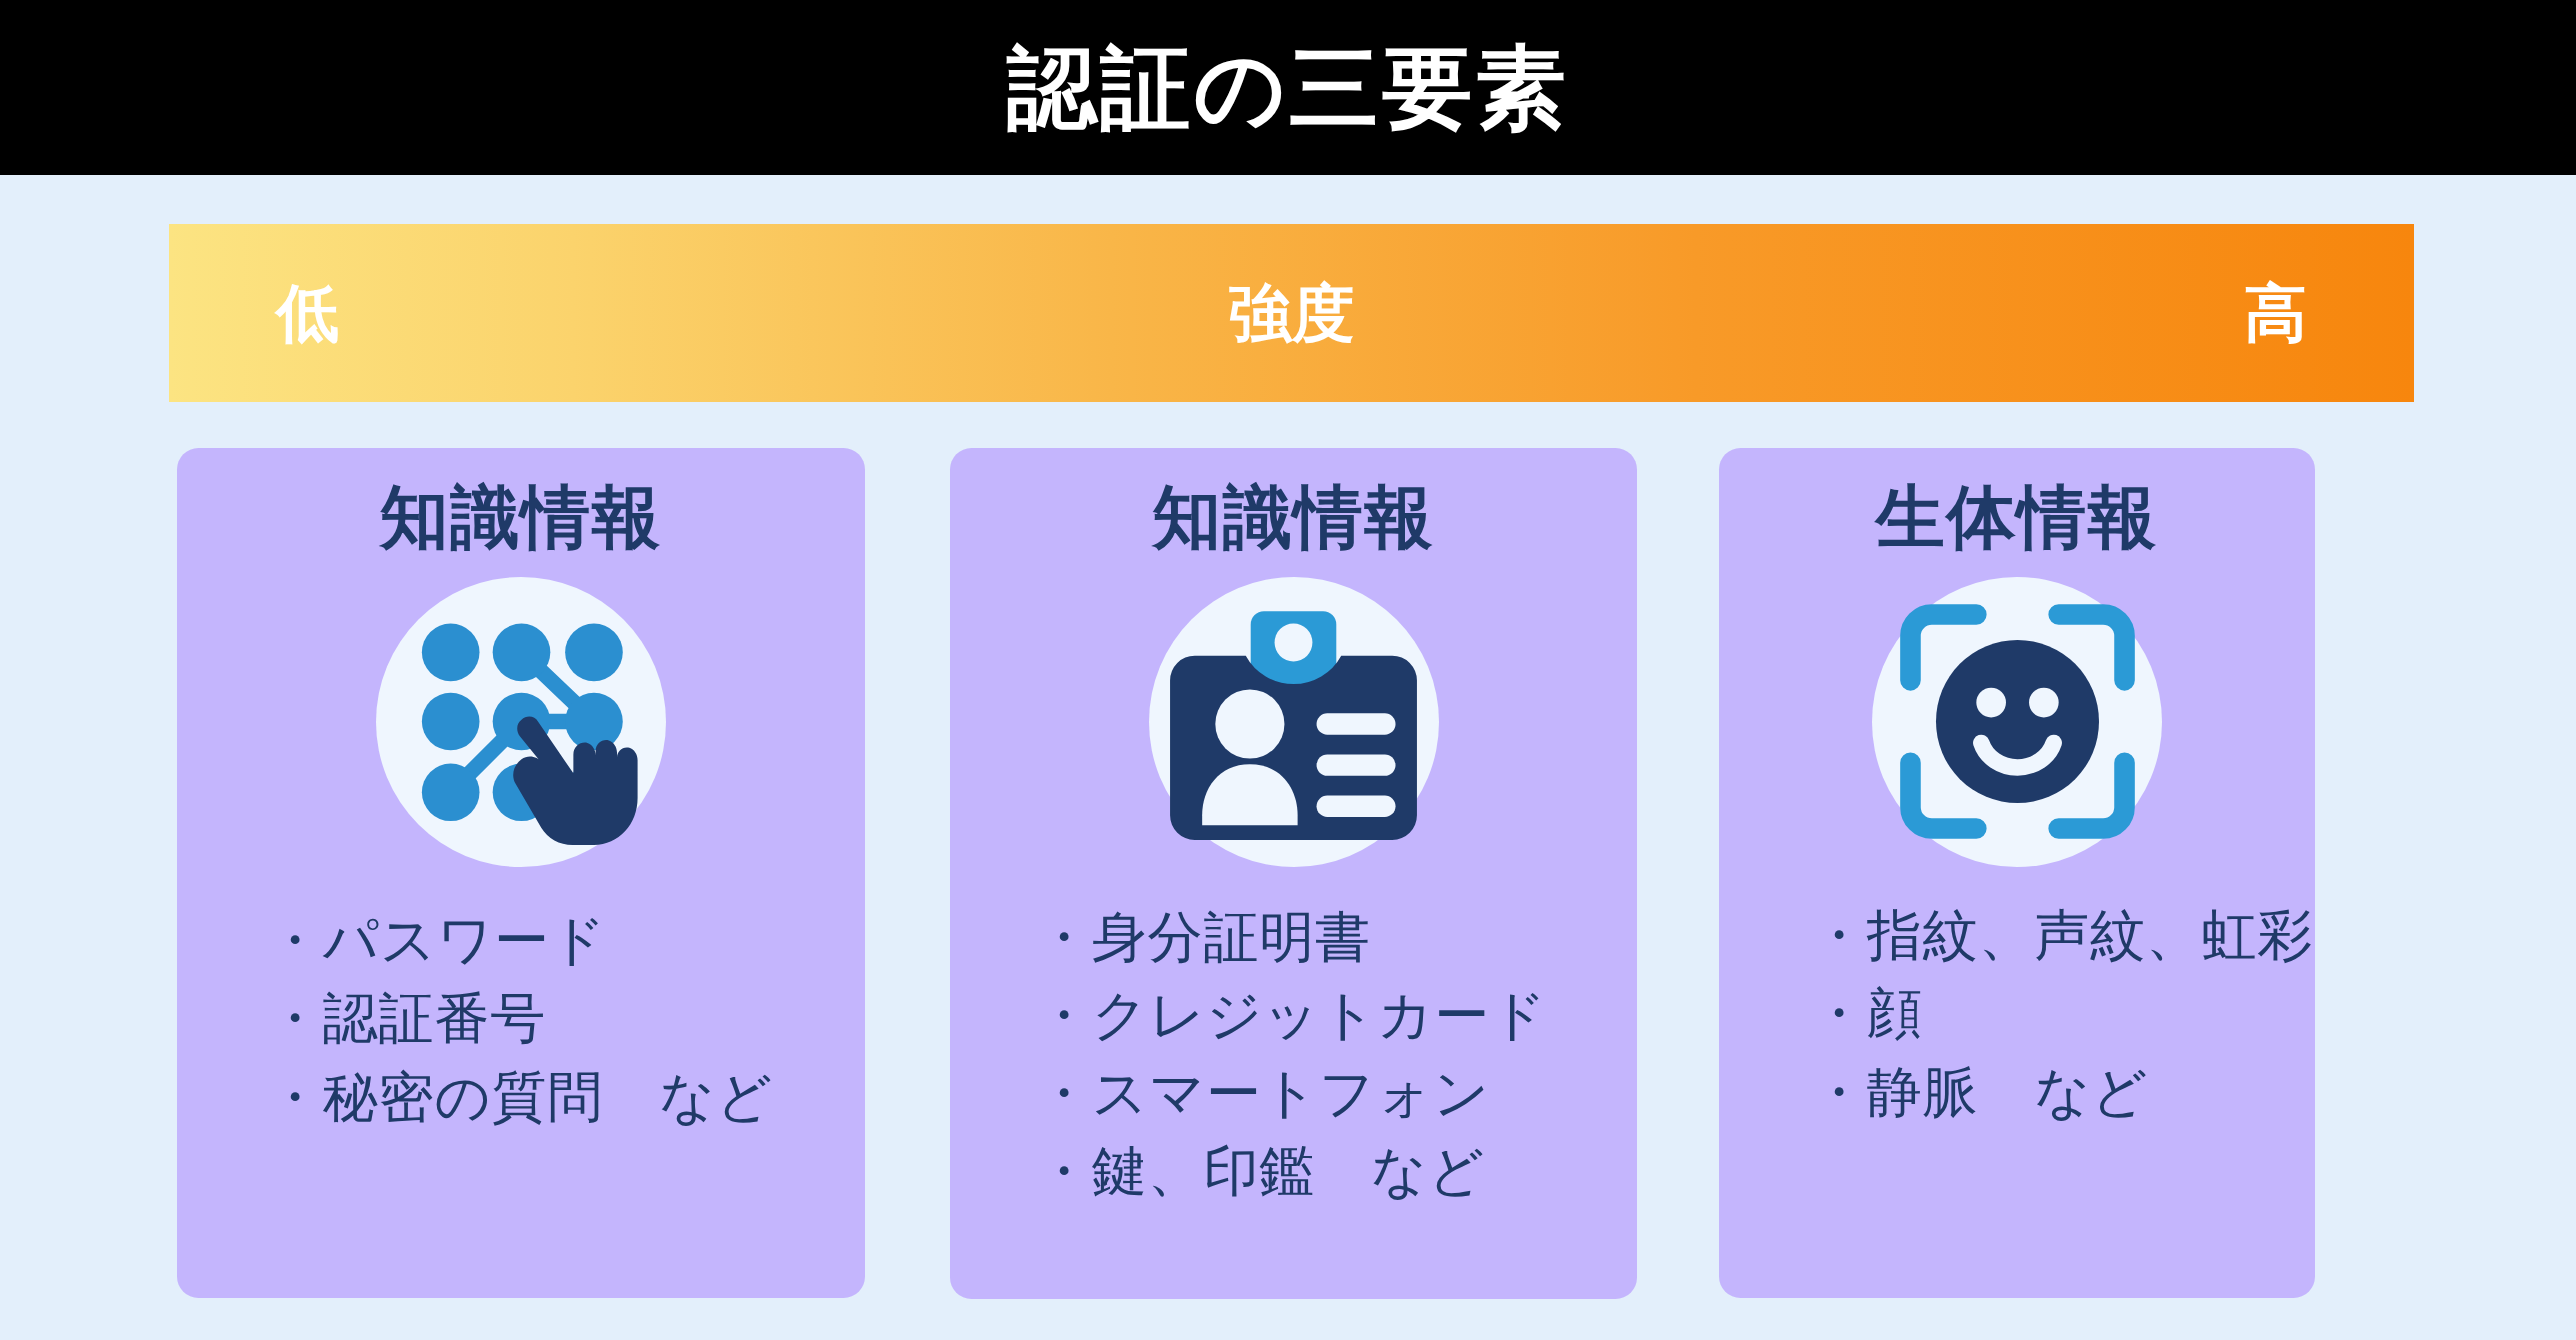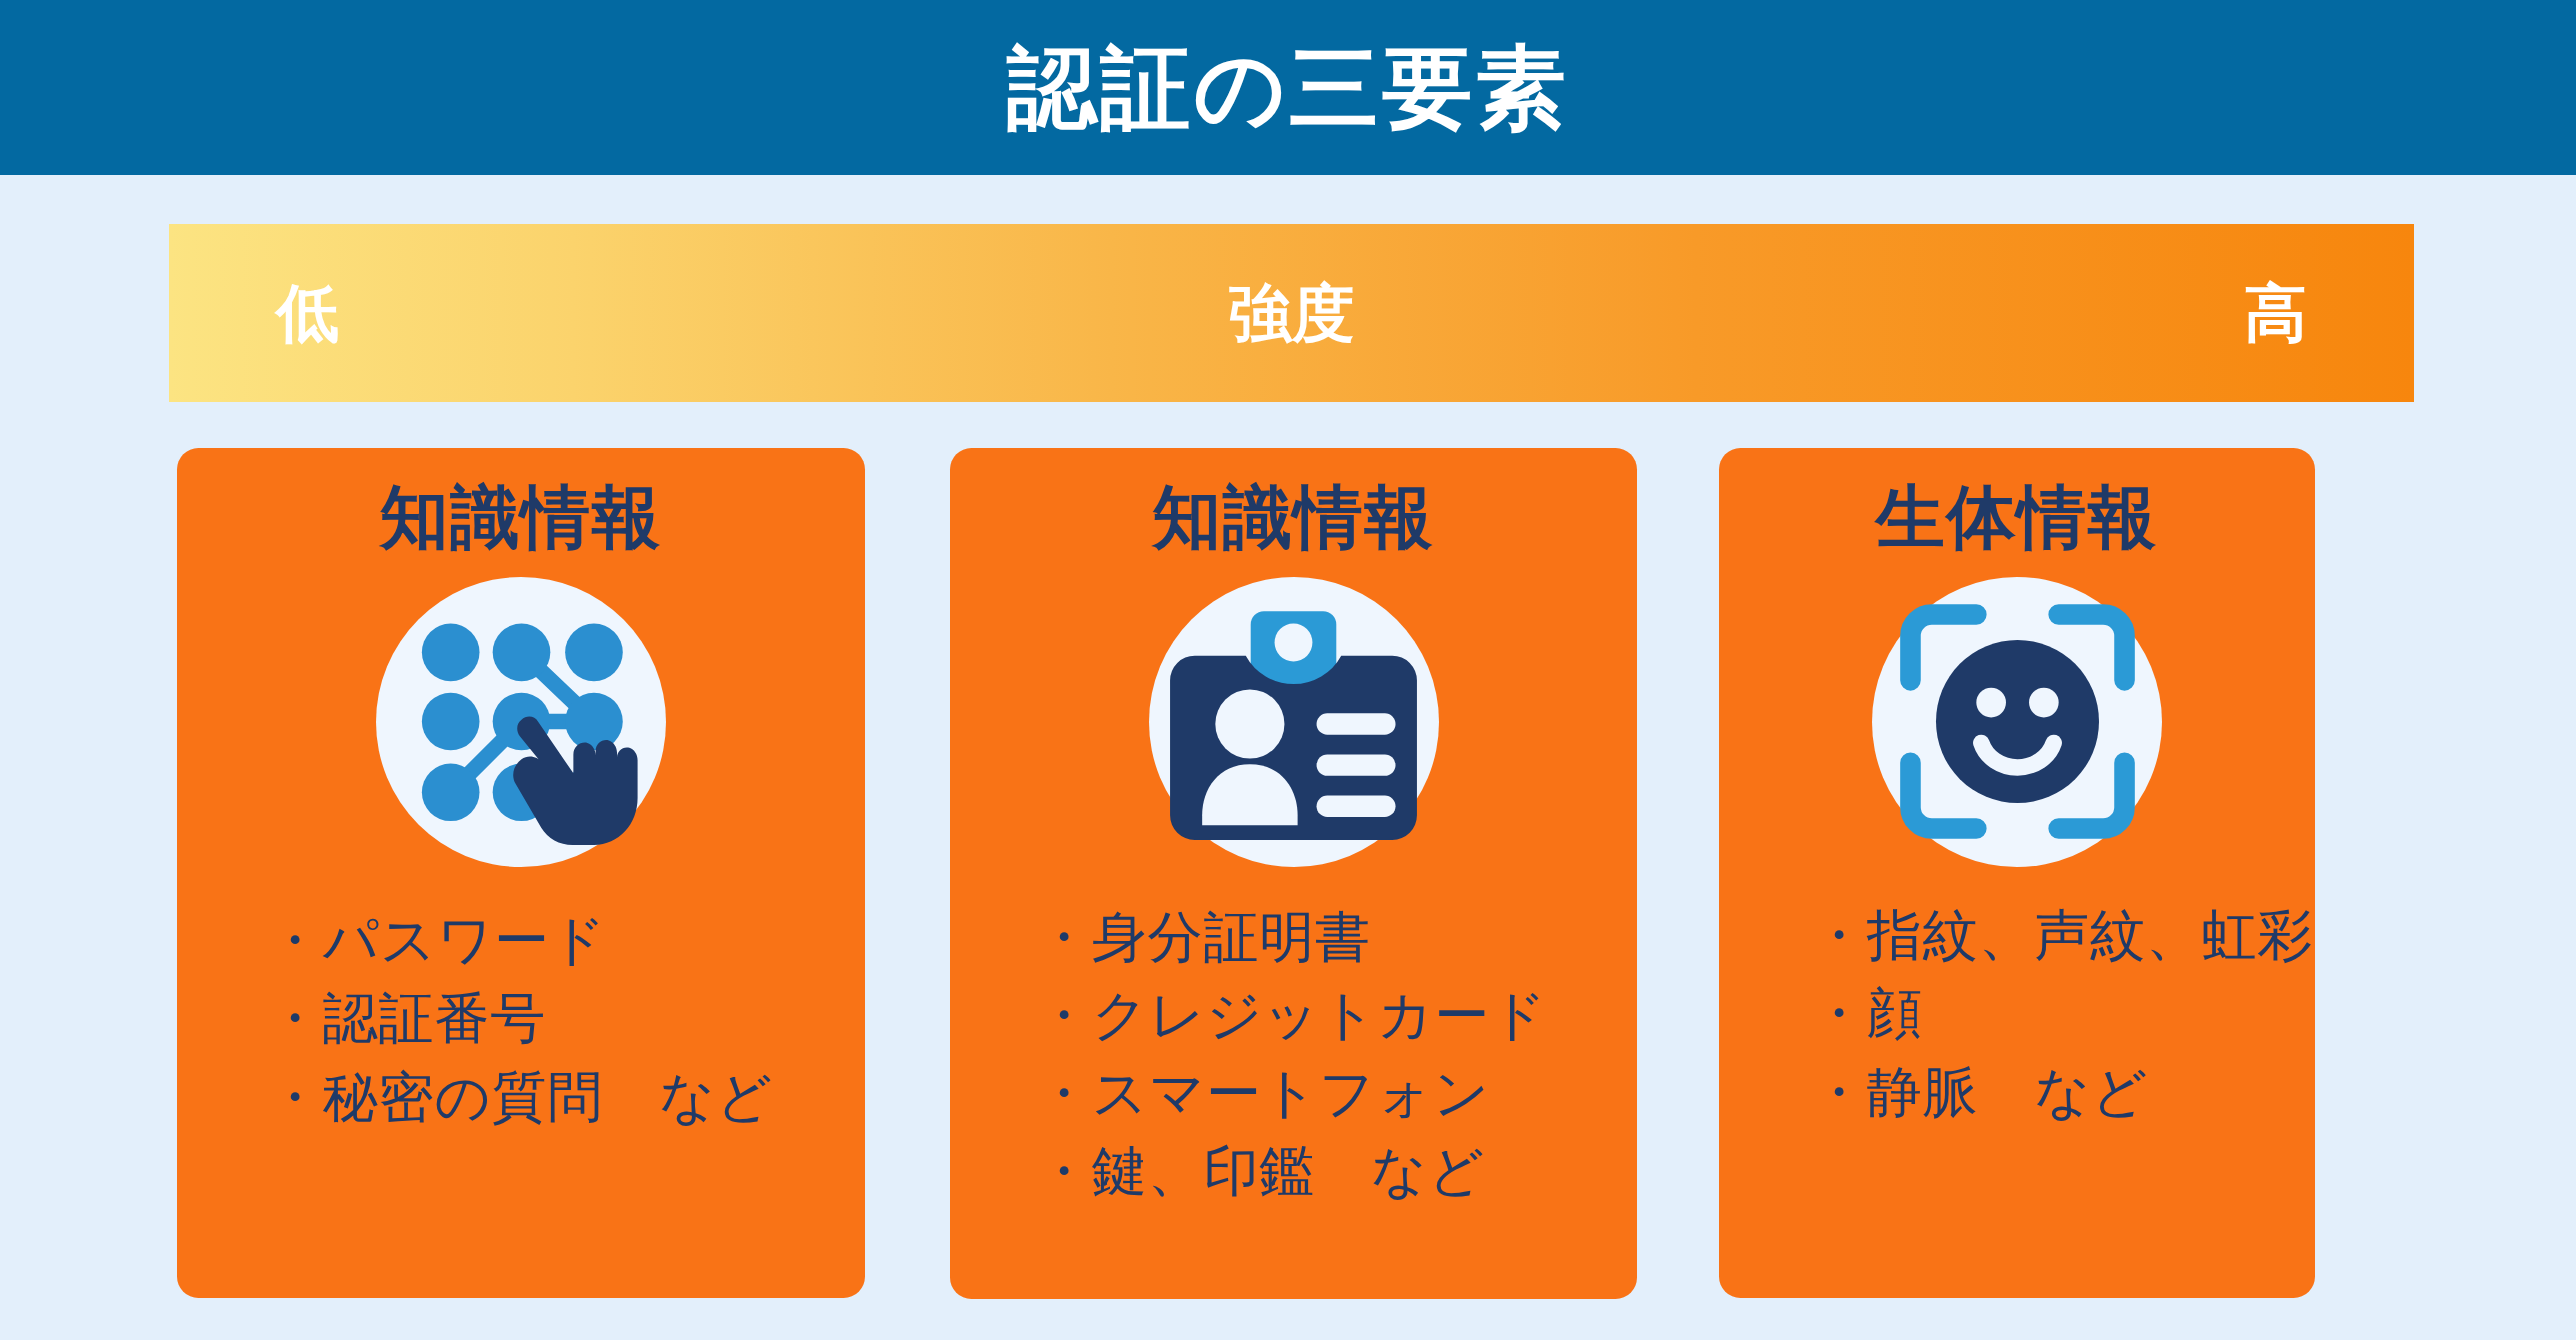--- a/index.html
+++ b/index.html
@@ -15,21 +15,21 @@
     position: relative;
   }
 
   
   .header {
     position: absolute;
     left: 0;
     top: 0;
     width: 2576px;
     height: 175px;
-    background: #0369a1;
+    background: #000000;
     display: flex;
     align-items: center;
     justify-content: center;
   }
   .header-title {
     color: #ffffff;
     font-size: 90px;
     font-weight: bold;
     letter-spacing: 3.3px;
     line-height: 1;
@@ -64,21 +64,21 @@
   .cards {
     position: absolute;
     left: 0;
     top: 448px;
     width: 2576px;
     height: 855px;
   }
   .card {
     position: absolute;
     top: 0;
-    background: #f97316;
+    background: #c4b5fd;
     border-radius: 21.4px;
     box-sizing: border-box;
     padding: 0;
   }
   .card-1 { left: 177px;  width: 688px;  height: 850px; }
   .card-2 { left: 950px; width: 687px;  height: 851px; }
   .card-3 { left: 1719px; width: 596px;  height: 850px; }
 
   .card-title {
     color: #1f3a68;

